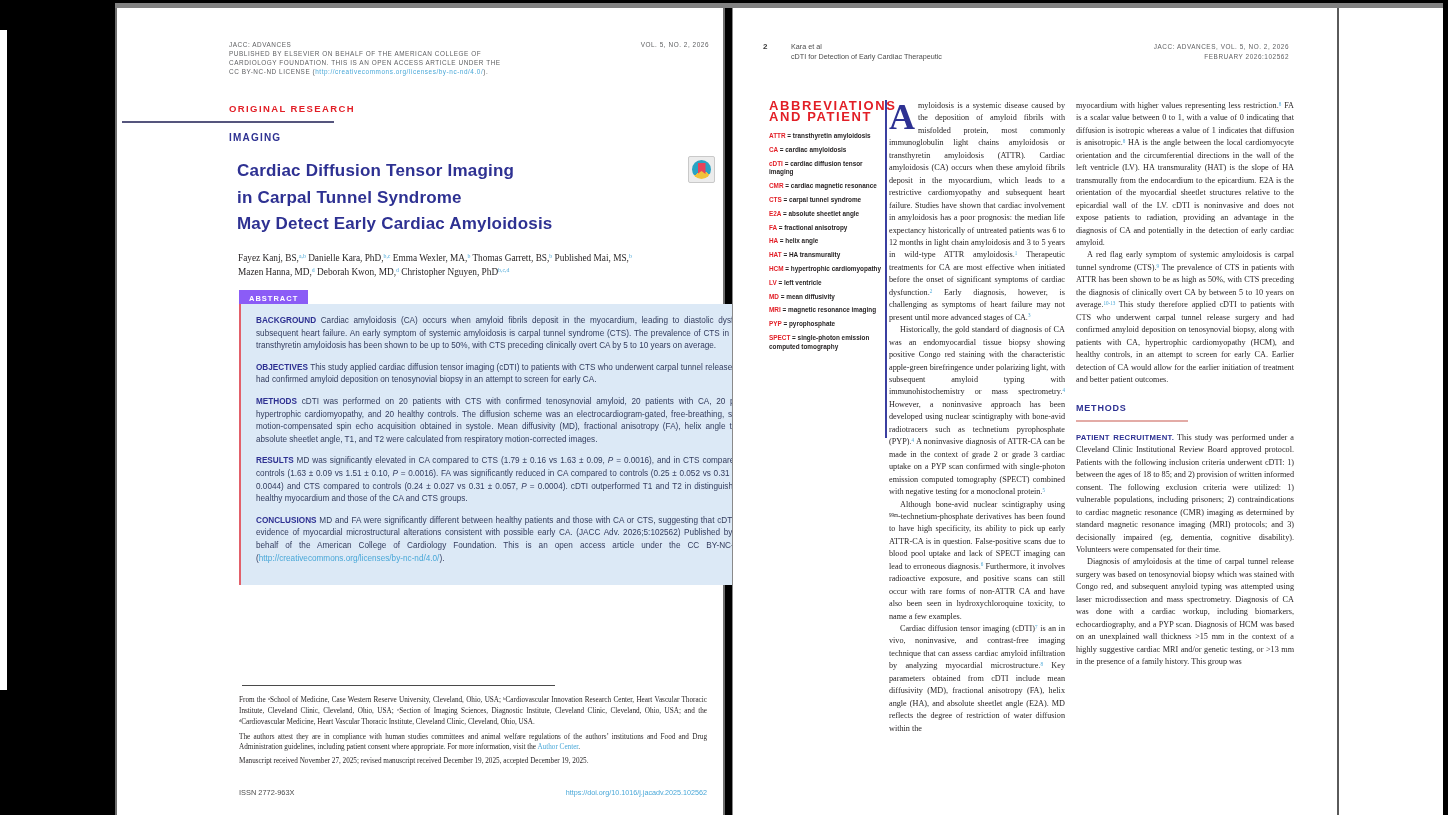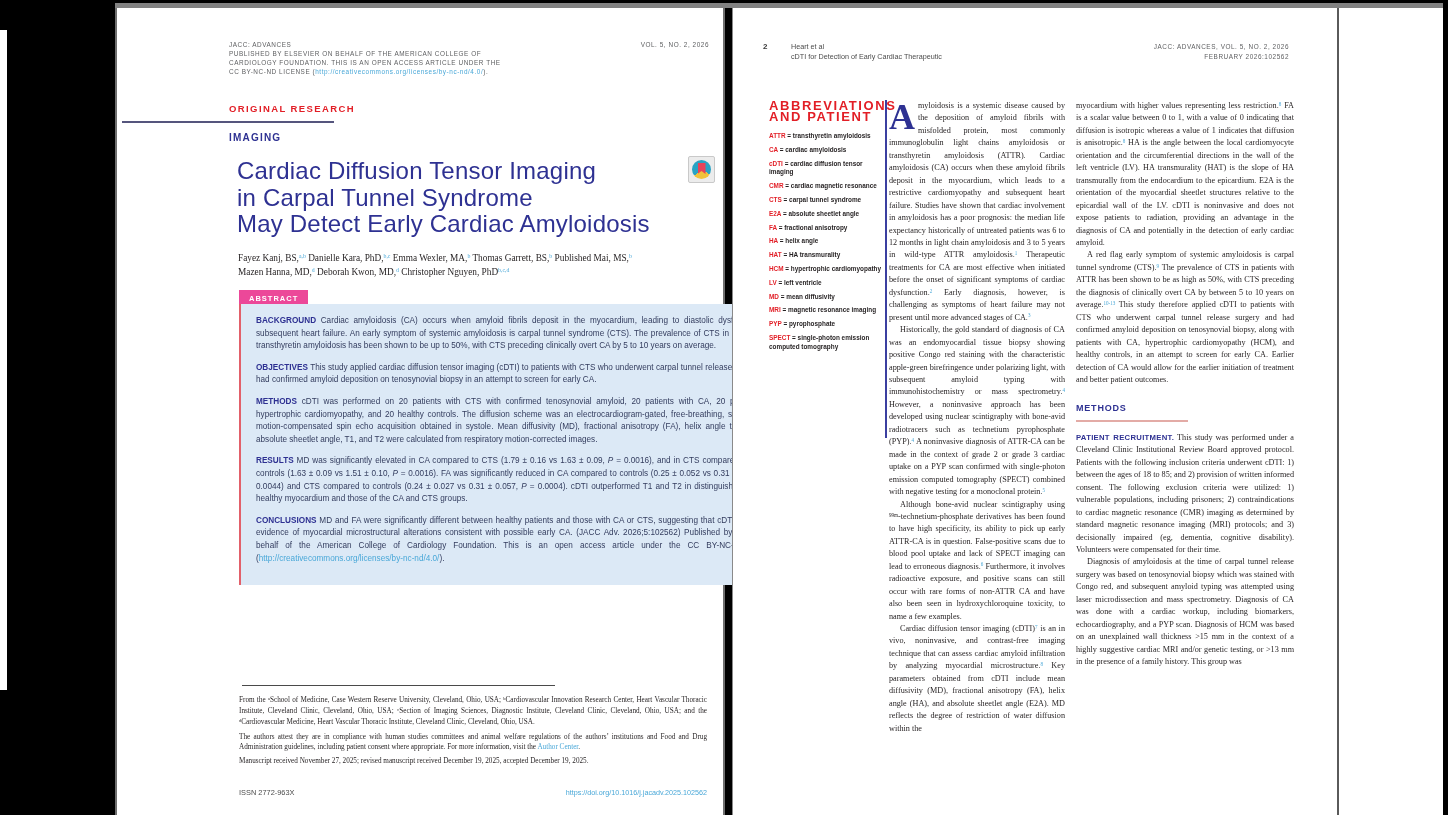--- a/index.html
+++ b/index.html
@@ -23,23 +23,23 @@
   .sup{font-size:62%;position:relative;top:-0.45em;color:#4aa8d8;}
   .supd{font-size:62%;position:relative;top:-0.45em;color:#231f20;}
   .i{font-style:italic;}
   .lead{font-weight:bold;color:#2e3192;font-family:"Liberation Sans",sans-serif;
         font-size:7.7px;letter-spacing:0.3px;}
 
   
   .p1-kicker{font-size:9.5px;font-weight:bold;letter-spacing:1.4px;color:#e21e26;text-align:center;}
   .p1-rule{height:2px;background:#55557d;}
   .p1-category{font-size:10px;font-weight:bold;letter-spacing:1.2px;color:#2e3192;}
-  .p1-title{font-size:24px;line-height:26.5px;font-weight:normal;color:#2e3192;letter-spacing:0.2px;}
+  .p1-title{font-size:17px;line-height:26.5px;font-weight:bold;color:#2e3192;letter-spacing:0.2px;}
   .p1-authors{font-family:"Liberation Serif",serif;font-size:9.3px;line-height:12.5px;color:#231f20;}
-  .abstract-label{background:#ec4899;color:#fff;font-size:7.5px;font-weight:bold;
+  .abstract-label{background:#8b5cf6;color:#fff;font-size:7.5px;font-weight:bold;
                   letter-spacing:1px;padding:4px 10px;display:inline-block;}
   .abstract-box{background:#dce9f6;border-left:2px solid #e2606a;box-sizing:border-box;
                 padding:11px 13px 12px 15px;color:#333c5e;font-size:8.2px;line-height:12.6px;
                 text-align:justify;}
   .abs-p{margin:0 0 9px 0;}
   .abs-p:last-child{margin-bottom:8px;}
   .abs-label{font-weight:bold;color:#2e3192;}
   .foot-rule{height:1px;background:#4a4a4a;}
   .footnotes{font-family:"Liberation Serif",serif;font-size:7.2px;line-height:10px;
              color:#231f20;text-align:justify;}
@@ -145,21 +145,21 @@
   <div class="abs issn-row" style="left:122px;top:780px;width:468px;text-align:right;">
     <span>ISSN 2772-963X</span>
     <span class="link doi">https://doi.org/10.1016/j.jacadv.2025.102562</span>
   </div>
 </div>
 
 <div class="abs" id="page-2">
 
   <div class="abs p2-pagenum" style="left:30px;top:34px;">2</div>
   <div class="abs p2-running" style="left:58px;top:34px;">
-    <div>Heart et al</div>
+    <div>Kara et al</div>
     <div>cDTI for Detection of Early Cardiac Therapeutic</div>
   </div>
   <div class="abs p2-header-right" style="right:48px;top:34px;">
     <div>JACC: ADVANCES, VOL. 5, NO. 2, 2026</div>
     <div>FEBRUARY 2026:102562</div>
   </div>
 
   <div class="abs abbrev-title" style="left:36px;top:92px;">
     <div>ABBREVIATIONS</div>
     <div>AND PATIENT</div>

